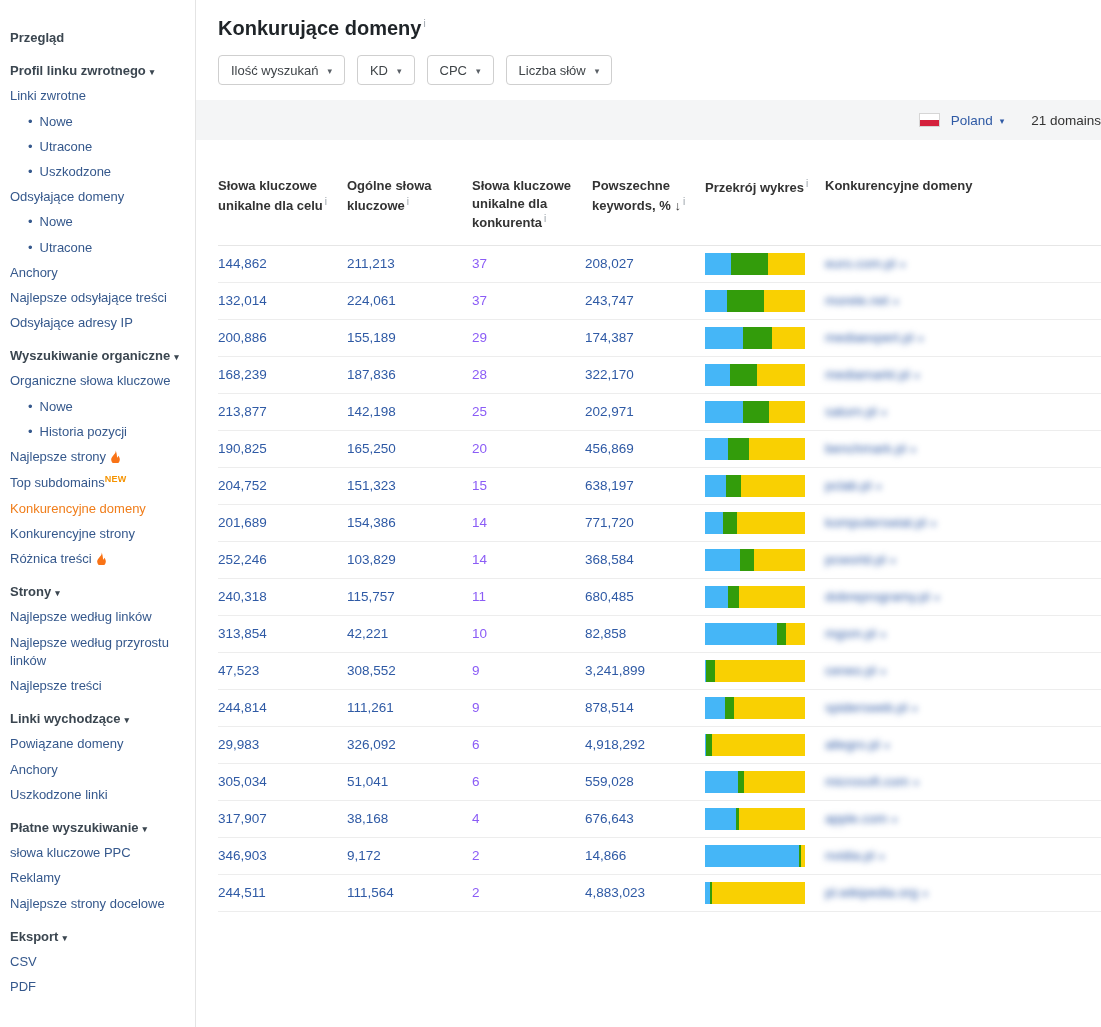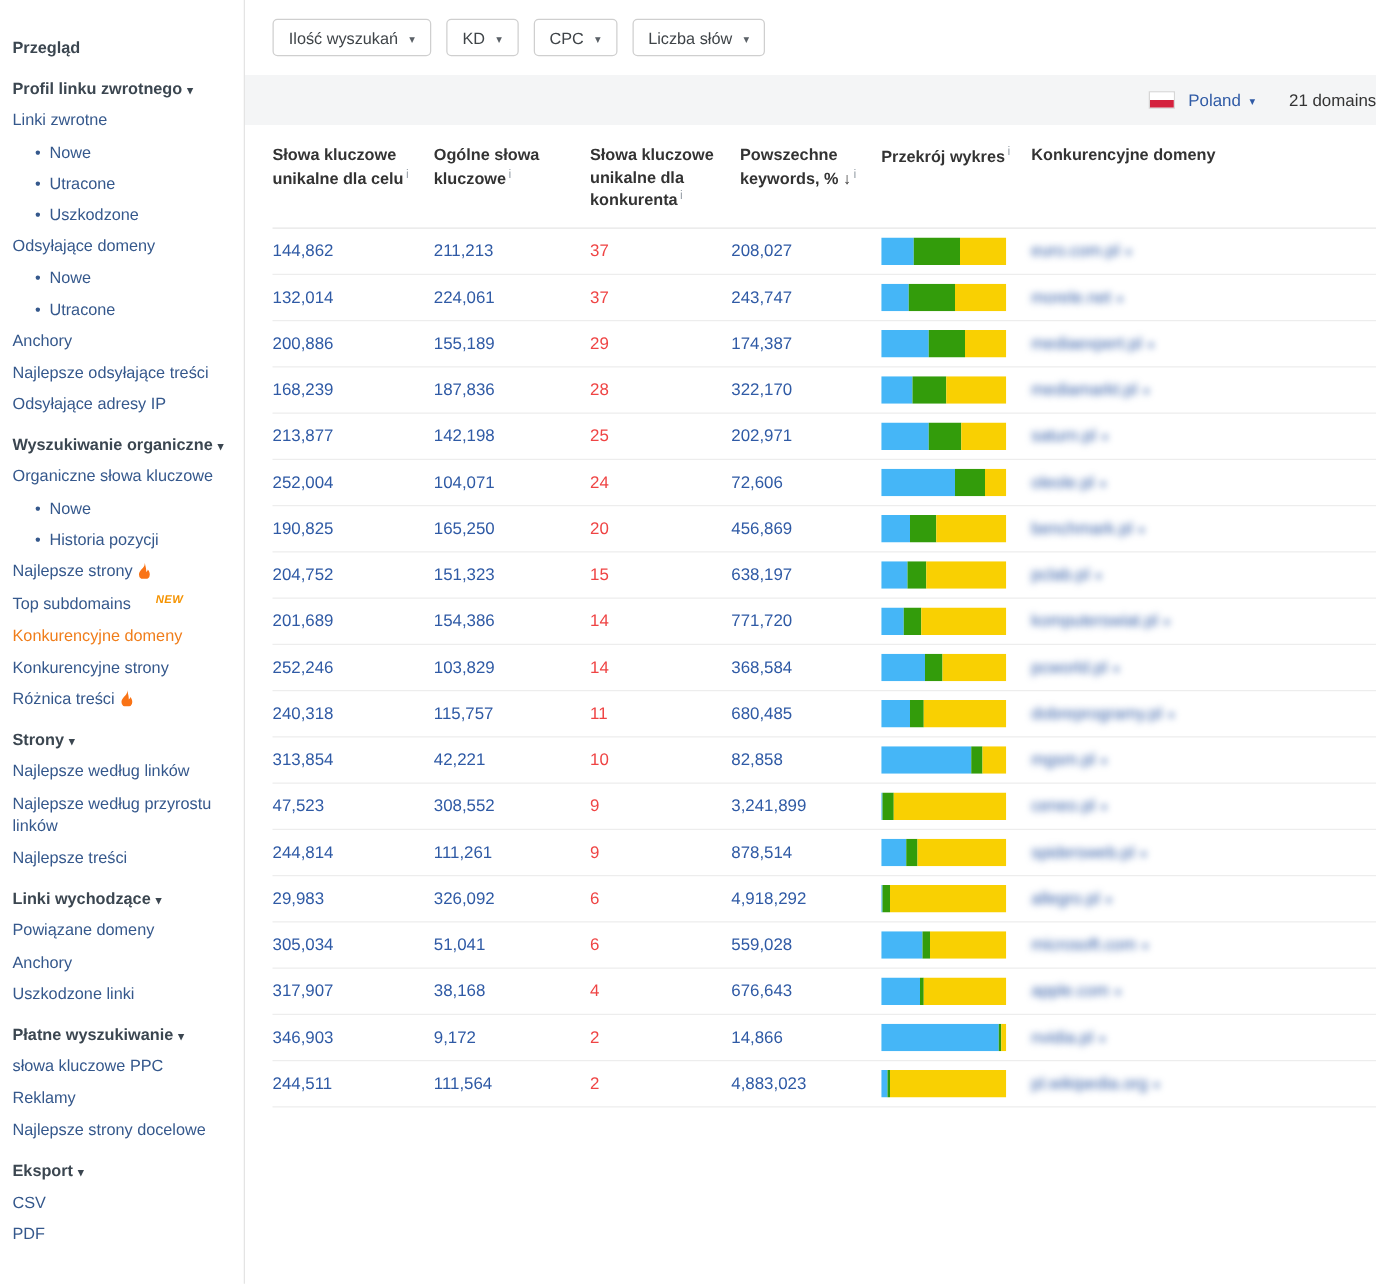--- a/index.html
+++ b/index.html
@@ -17,21 +17,21 @@
     border-right:1px solid #e4e4e4;
     padding:14px 8px 28px 10px; font-size:13px;
   }
   .sb-item { line-height:1.4; margin:7px 0; cursor:pointer; }
   .sb-section { font-weight:bold; color:#3b4650; margin-top:15px; }
   .sb-link { color:#35588c; }
   .sb-active { color:#f07d1a; }
   .sb-sub { color:#35588c; padding-left:18px; }
   .sb-bullet { color:#35588c; margin-right:7px; }
   .sb-caret { font-size:9px; margin-left:4px; color:#3b4650; }
-  .badge-new { color:#f59300; font-size:9px; font-weight:bold; vertical-align:super; margin-left:20px; letter-spacing:.3px;font-style:italic; }
+  .badge-new { color:#f59300; font-size:9px; font-weight:bold; vertical-align:super; margin-left:0; letter-spacing:.3px; }
   .flame { margin-left:4px; vertical-align:-2px; }
 
   
   .main { flex:1 1 auto; min-width:0; }
   .page-title {
     margin:17px 0 0 22px; font-size:20px; font-weight:bold; color:#1f2428;
   }
   .page-title sup, .th sup {
     color:#9aa2aa; font-size:10px; font-weight:normal; margin-left:2px; cursor:pointer;
   }
@@ -50,29 +50,29 @@
   .flag { width:21px; height:14px; border:1px solid #d6d6d6; margin-right:11px; }
   .flag-top { height:6px; background:#fff; }
   .flag-bottom { height:6px; background:#d4213d; }
   .country-select { color:#2f5aa5; display:flex; align-items:center; gap:7px; cursor:pointer; }
   .country-caret { font-size:9px; color:#2f5aa5; padding-top:1px; }
   .domains-count { color:#333; margin-left:27px; }
 
   
   .table { margin-left:22px; }
   .thead { display:flex; padding:15px 0 13px 0; border-bottom:1px solid #e6e6e6; }
-  .th { font-weight:bold; font-size:13px; color:#333; line-height:1.35; padding-right:12px; }
+  .th { font-weight:bold; font-size:13px; color:#333; line-height:1.35; padding-right:12px;margin-top:22px; }
   .sort-arrow { font-weight:bold; color:#333; }
   .c1 { width:129px; } .c2 { width:125px; } .c3 { width:113px; }
   .c4 { width:120px; } .c5 { width:120px; } .c6 { flex:1 1 auto; }
 
   .row { display:flex; align-items:center; height:37px; border-bottom:1px solid #ededed; font-size:13.5px; }
   .cell { padding-right:12px; }
   .num { color:#2f5aa5; cursor:pointer; }
-  .plain { color:#ef4444; }
+  .plain { color:#8b5cf6; }
   .bar { width:100px; height:22px; display:flex; overflow:hidden; }
   .bar span { display:block; height:100%; }
   .domain-wrap { display:flex; align-items:center; }
   .domain-link { color:#2f5aa5; filter:blur(3px); cursor:pointer; white-space:nowrap; }
   .domain-caret { font-size:9px; margin-left:5px; }
 </style>
 </head>
 <body>
 
 <div class="app">
@@ -115,20 +115,21 @@
       <div class="sb-item sb-link"><span>słowa kluczowe PPC</span></div>
       <div class="sb-item sb-link"><span>Reklamy</span></div>
       <div class="sb-item sb-link"><span>Najlepsze strony docelowe</span></div>
       <div class="sb-item sb-section"><span>Eksport</span><span class="sb-caret">▾</span></div>
       <div class="sb-item sb-link"><span>CSV</span></div>
       <div class="sb-item sb-link"><span>PDF</span></div>
     </nav>
 
   <main class="main">
 
+    <h1 class="page-title"><span>Konkurujące domeny</span><sup>i</sup></h1>
 
     <div class="filters">
         <button class="filter-btn">
           <span>Ilość wyszukań</span>
           <span class="btn-caret">▾</span>
         </button>
         <button class="filter-btn">
           <span>KD</span>
           <span class="btn-caret">▾</span>
         </button>
@@ -238,36 +239,20 @@
                 <span style="width: 38.2575%; background: rgb(69, 182, 247);"></span>
                 <span style="width: 25.4358%; background: rgb(51, 156, 11);"></span>
                 <span style="width: 36.3067%; background: rgb(249, 208, 2);"></span>
               </div>
             </div>
             <div class="cell c6 domain-wrap">
               <span class="domain-link"><span>saturn.pl</span><span class="domain-caret">▾</span></span>
             </div>
           </div>
           <div class="row">
-            <div class="cell c1 num">252,004</div>
-            <div class="cell c2 num">104,071</div>
-            <div class="cell c3 plain">24</div>
-            <div class="cell c4 num">72,606</div>
-            <div class="cell c5">
-              <div class="bar">
-                <span style="width: 58.7859%; background: rgb(69, 182, 247);"></span>
-                <span style="width: 24.277%; background: rgb(51, 156, 11);"></span>
-                <span style="width: 16.9371%; background: rgb(249, 208, 2);"></span>
-              </div>
-            </div>
-            <div class="cell c6 domain-wrap">
-              <span class="domain-link"><span>oleole.pl</span><span class="domain-caret">▾</span></span>
-            </div>
-          </div>
-          <div class="row">
             <div class="cell c1 num">190,825</div>
             <div class="cell c2 num">165,250</div>
             <div class="cell c3 plain">20</div>
             <div class="cell c4 num">456,869</div>
             <div class="cell c5">
               <div class="bar">
                 <span style="width: 23.4733%; background: rgb(69, 182, 247);"></span>
                 <span style="width: 20.3274%; background: rgb(51, 156, 11);"></span>
                 <span style="width: 56.1993%; background: rgb(249, 208, 2);"></span>
               </div>

